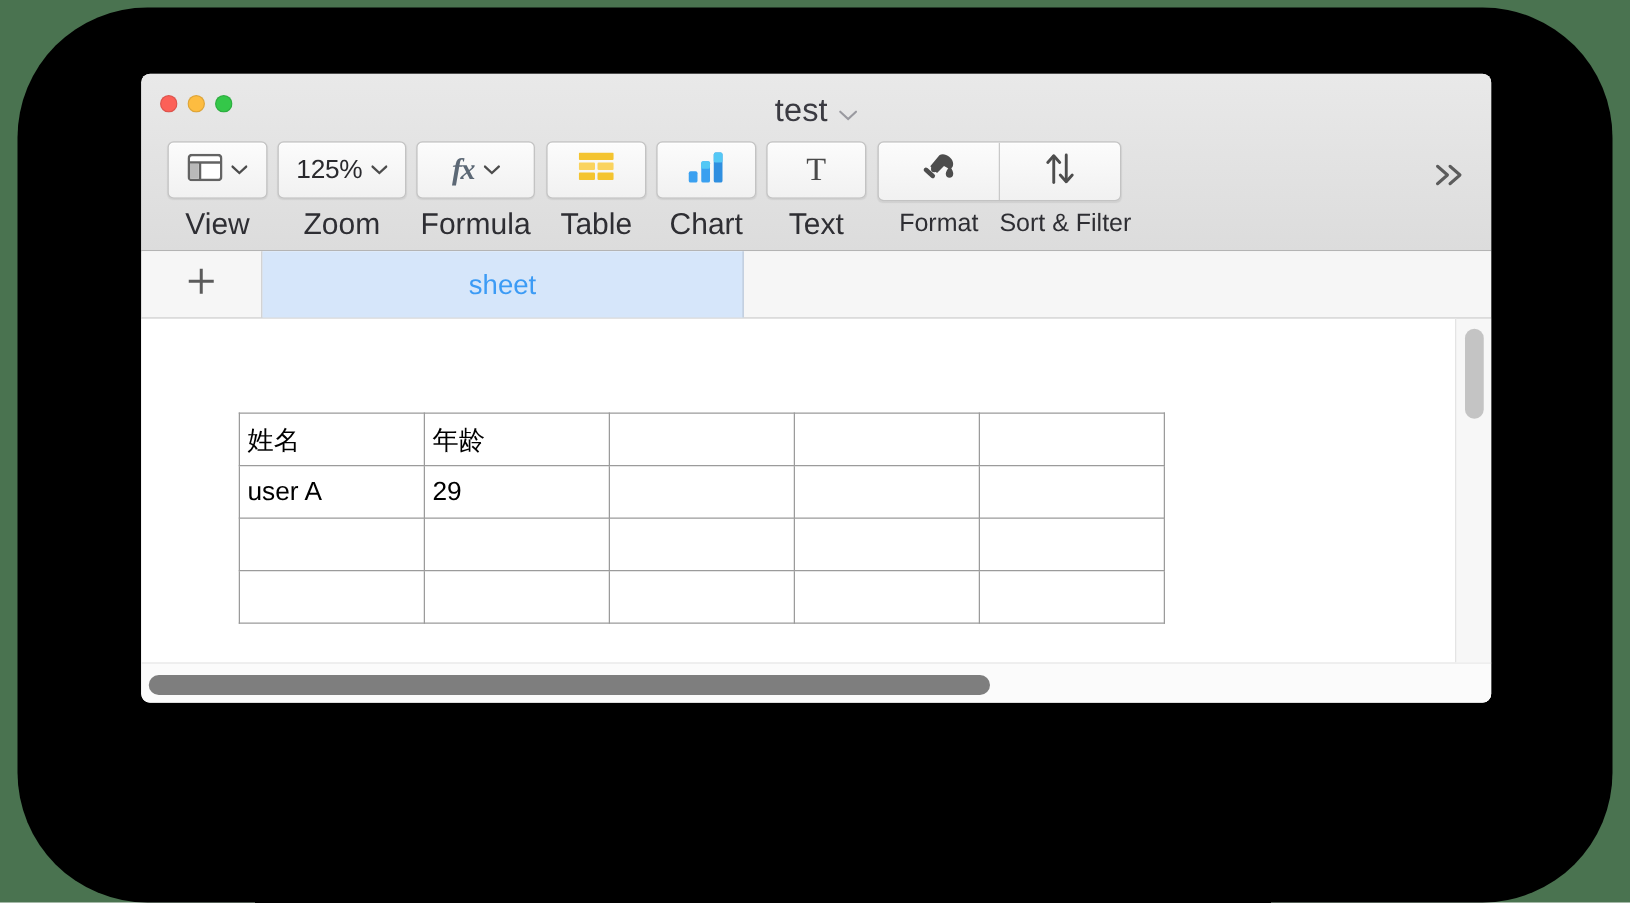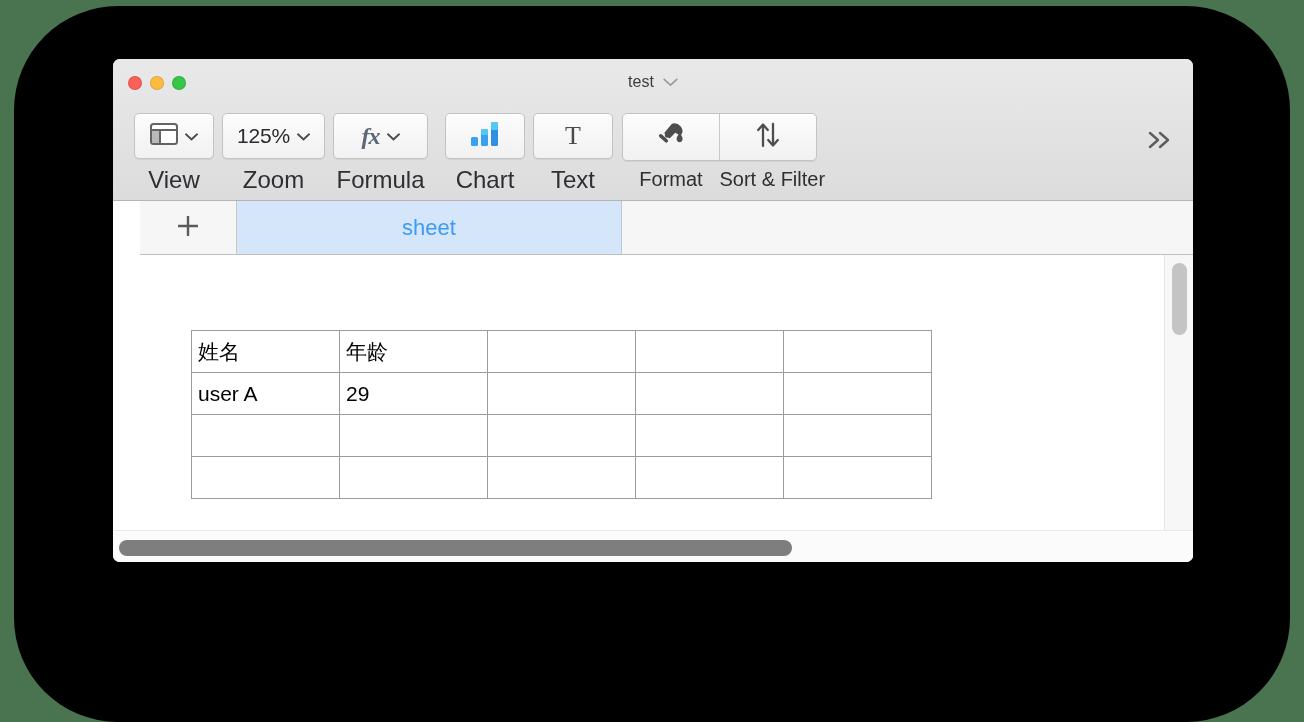--- a/index.html
+++ b/index.html
@@ -64,21 +64,21 @@
   .light.red    { background: #fc6058; }
   .light.yellow { background: #fdbc40; }
   .light.green  { background: #34c749; }
 
   #title {
     position: absolute;
     left: 0;
     right: 0;
     top: 14px;
     text-align: center;
-    font-size: 16px;
+    font-size: 26px;
     color: #3b3b42;
     letter-spacing: 0.1px;
   }
   #title-wrap {
     display: inline-flex;
     align-items: center;
     gap: 9px;
   }
   #title-chevron { display: block; }
 
@@ -186,21 +186,20 @@
   }
 
   
   #tabbar {
     position: relative;
     height: 53px;
     background: #f6f6f6;
     border-bottom: 1px solid #c0c0c0;
     display: flex;
     align-items: stretch;
-    margin-left: 27px;
   }
   #add-sheet {
     width: 96px;
     display: flex;
     align-items: center;
     justify-content: center;
     border-right: 1px solid #c8c8c8;
     cursor: default;
   }
   .sheet-tab {
@@ -370,20 +369,34 @@
             <svg width="13" height="8" viewBox="0 0 13 8">
               <path d="M1 1.3 L6.5 6.4 L12 1.3" fill="none" stroke="#4c4c4c" stroke-width="1.9" stroke-linecap="round"></path>
             </svg>
           </span>
         </div>
         <div class="tb-label">Formula</div>
       </div>
 
       <div class="gap-md"></div>
 
+      <div class="tb-group">
+        <div class="tb-btn w-table">
+          <span>
+            <svg width="28" height="24" viewBox="0 0 28 24">
+              <rect x="0" y="0" width="28" height="6" rx="1" fill="#f4c430"></rect>
+              <rect x="0" y="8" width="13" height="6" rx="1" fill="#fad35e"></rect>
+              <rect x="15" y="8" width="13" height="6" rx="1" fill="#fad35e"></rect>
+              <rect x="0" y="16" width="13" height="6" rx="1" fill="#f4c430"></rect>
+              <rect x="15" y="16" width="13" height="6" rx="1" fill="#f4c430"></rect>
+            </svg>
+          </span>
+        </div>
+        <div class="tb-label">Table</div>
+      </div>
 
       <div class="gap-sm"></div>
 
       <div class="tb-group">
         <div class="tb-btn w-chart">
           <span>
             <svg width="30" height="26" viewBox="0 0 30 26">
               <rect x="1" y="16" width="7" height="9" rx="1.5" fill="#3aa0f0"></rect>
               <rect x="11" y="8" width="7" height="17" rx="1.5" fill="#3aa0f0"></rect>
               <rect x="11" y="8" width="7" height="6" rx="1.5" fill="#54c8f5"></rect>

